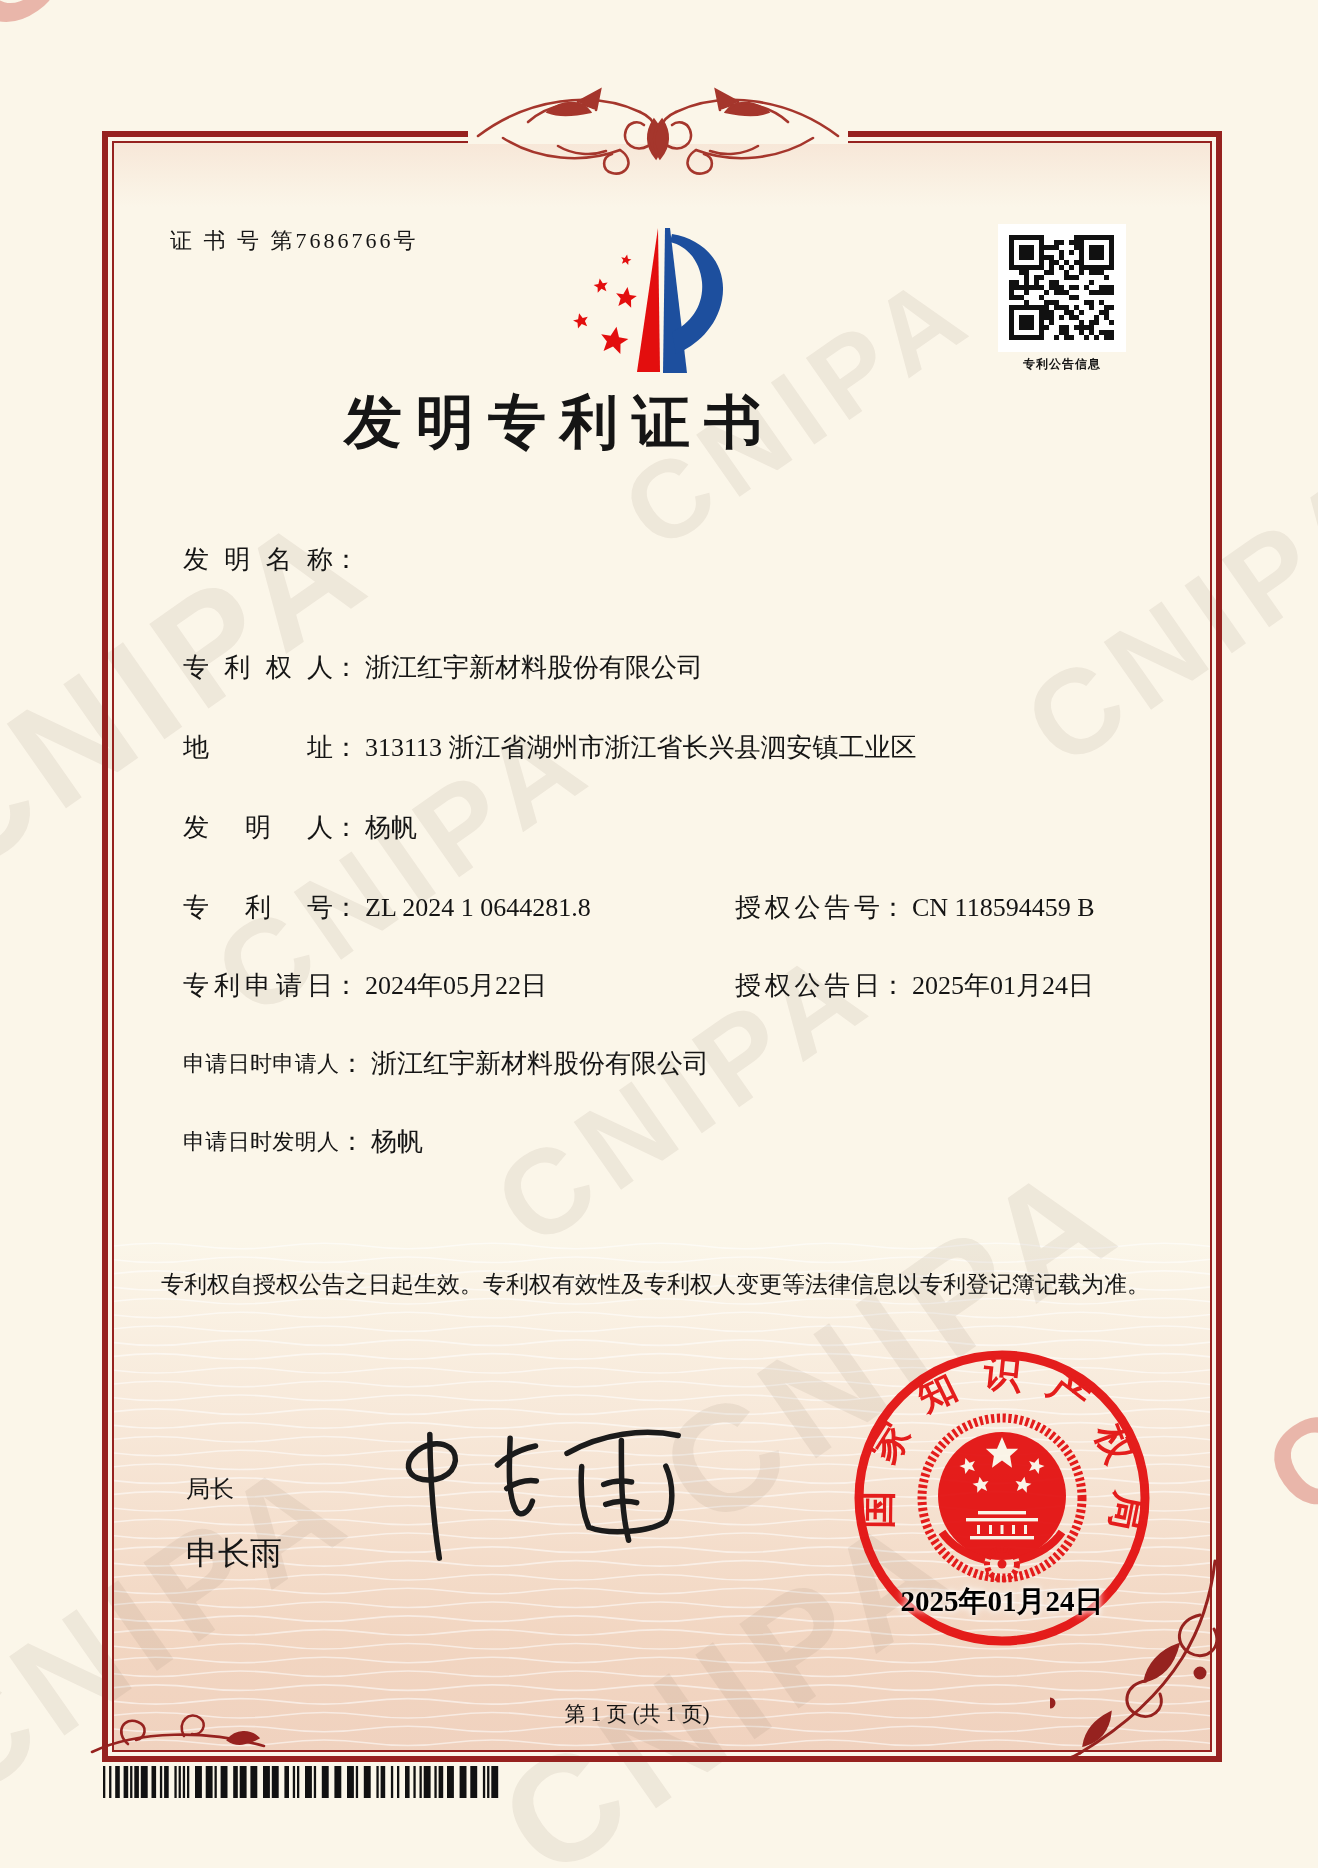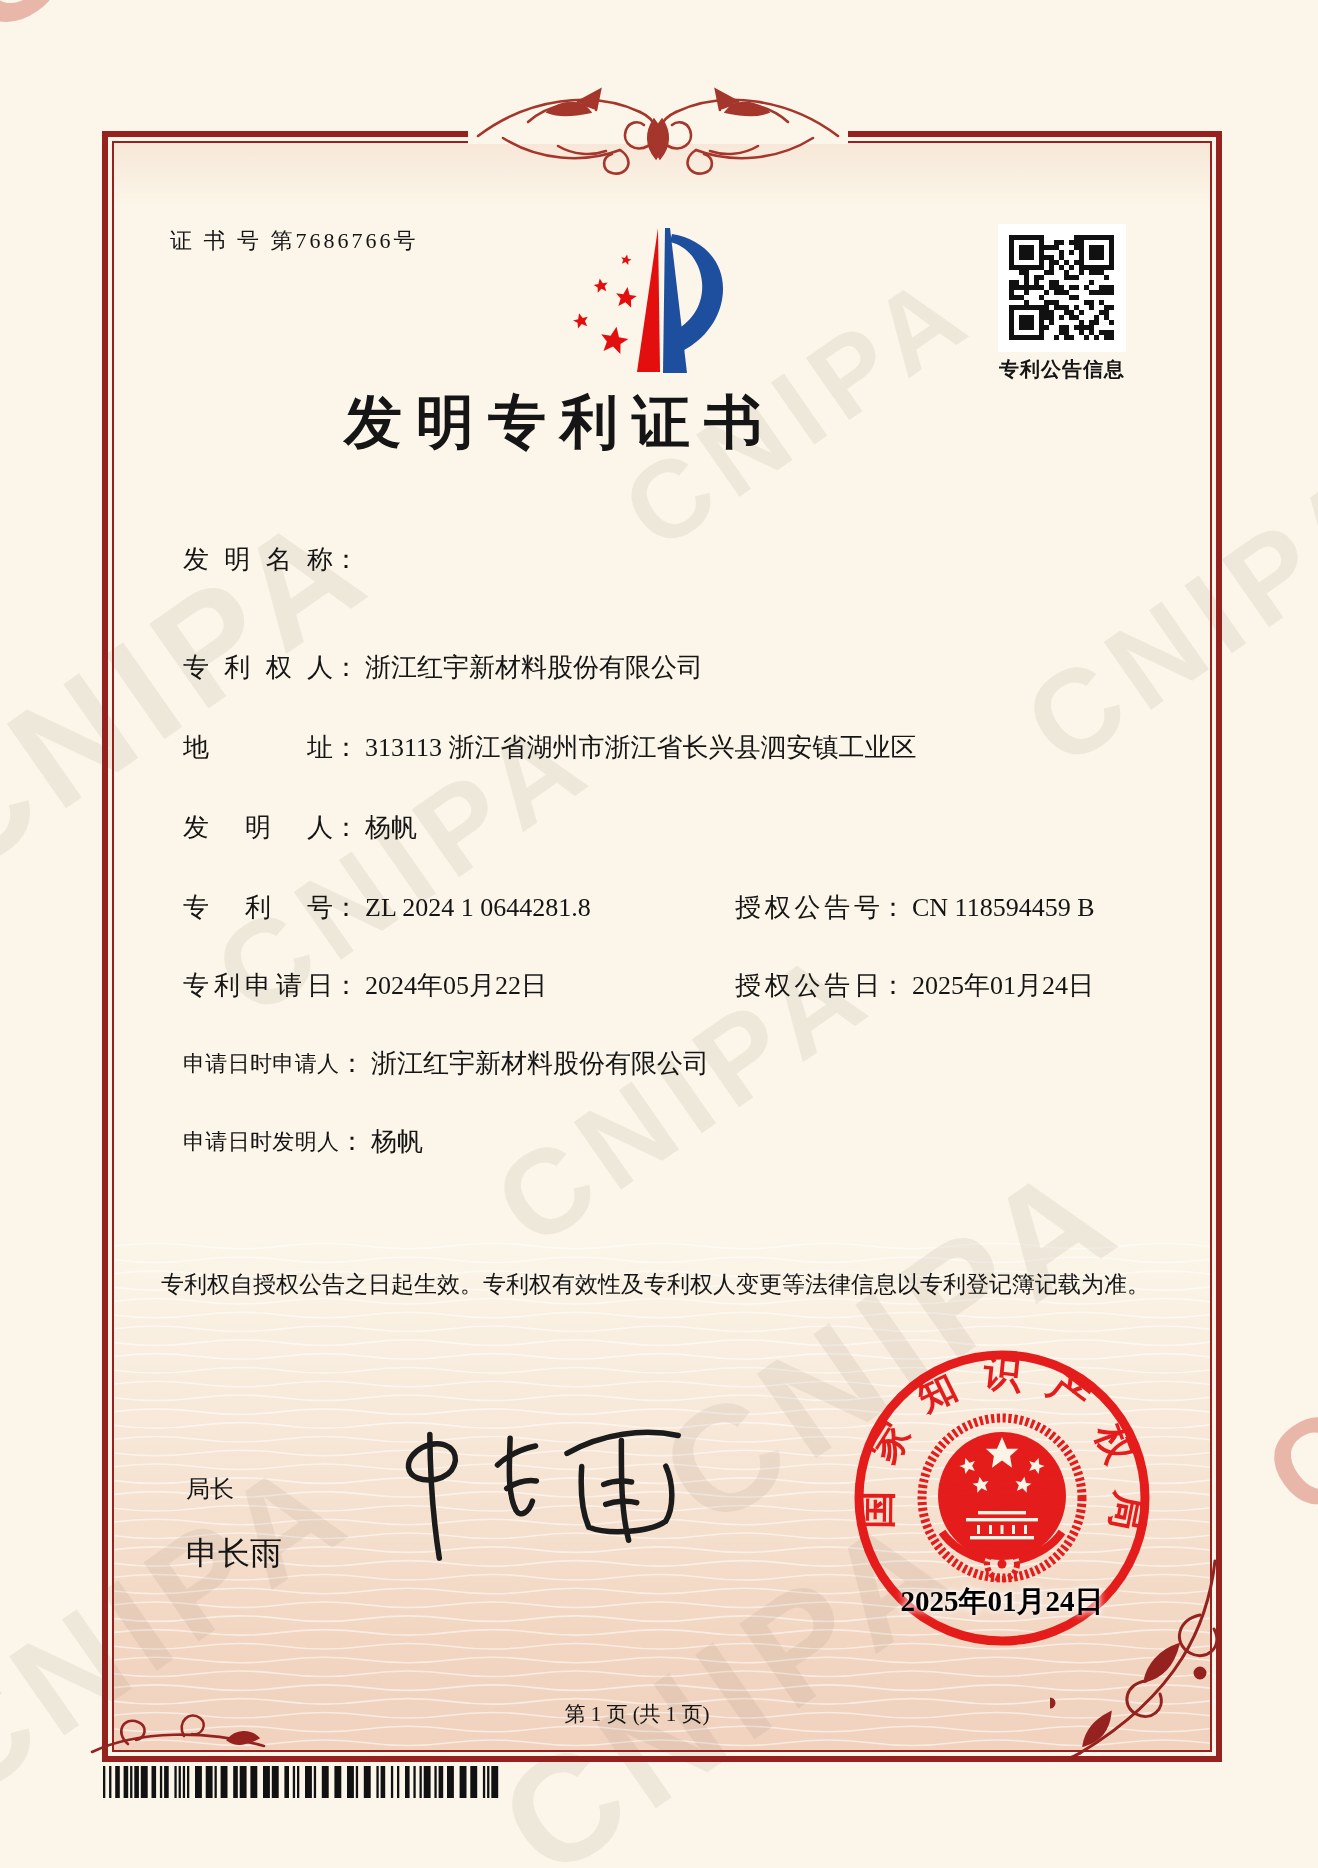--- a/index.html
+++ b/index.html
@@ -24,21 +24,21 @@
     border:6px solid #96221f;box-sizing:border-box;}
   .frame-inner{position:absolute;left:112px;top:141px;width:1100px;height:1611px;z-index:3;
     border:2px solid #96221f;box-sizing:border-box;}
   .ornament{position:absolute;z-index:4;}
   
   .cert-no{position:absolute;left:170px;top:226px;z-index:5;font-size:22px;letter-spacing:3px;}
   .logo{position:absolute;left:556px;top:226px;z-index:5;}
   .qr-box{position:absolute;left:998px;top:224px;width:128px;height:128px;background:#ffffff;z-index:5;}
   .qr-box svg{position:absolute;left:11px;top:11px;}
   .qr-caption{position:absolute;left:990px;top:356px;width:144px;text-align:center;z-index:5;
-    font-size:20px;font-weight:600;letter-spacing:1px;}
+    font-size:12px;font-weight:600;letter-spacing:1px;}
   .title{position:absolute;left:320px;top:384px;width:480px;z-index:5;text-align:center;
     font-size:58px;font-weight:bold;letter-spacing:14px;white-space:nowrap;}
   .row{position:absolute;display:flex;align-items:flex-start;z-index:5;font-size:26px;line-height:34px;white-space:nowrap;}
   .flabel{display:inline-block;width:150px;text-align:justify;text-align-last:justify;}
   .flabel.tight{width:156px;font-size:22px;line-height:34px;}
   .flabel.r{width:145px;}
   .colon{display:inline-block;width:26px;}
   .fvalue{margin-left:6px;}
   .statement{position:absolute;left:161px;top:1262px;width:990px;z-index:5;
     font-size:23px;line-height:45px;}

